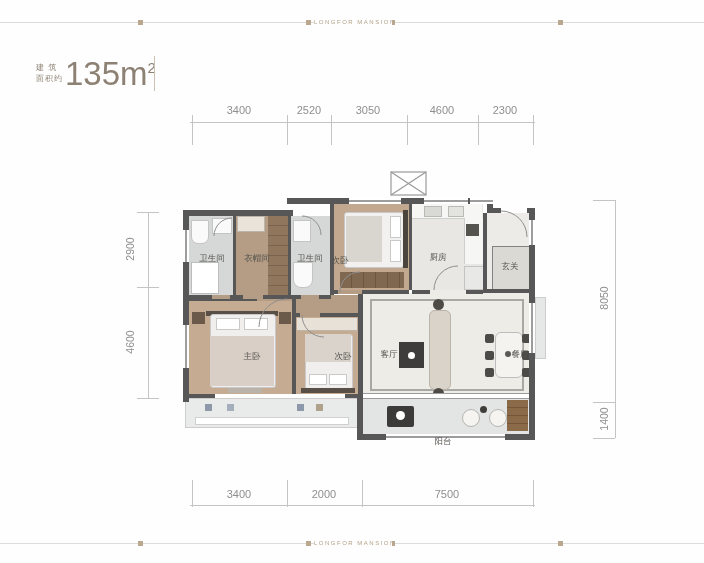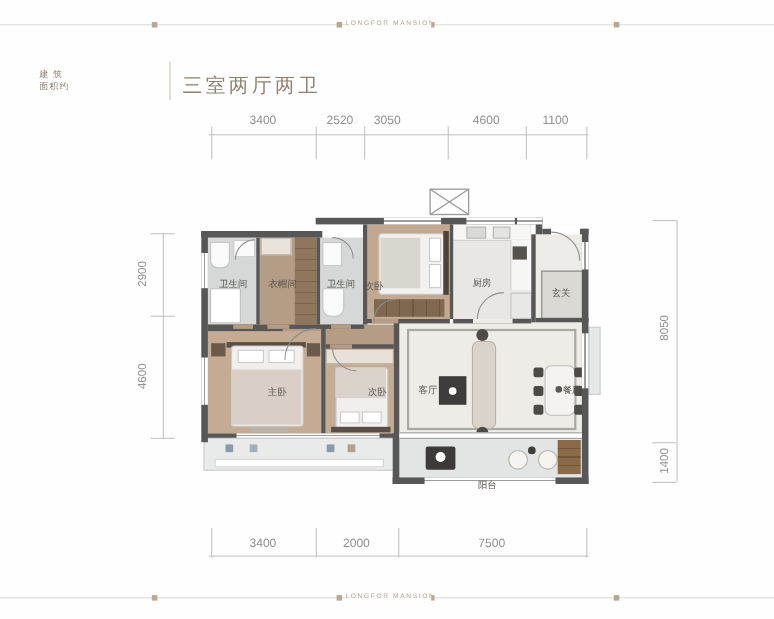--- a/index.html
+++ b/index.html
@@ -51,35 +51,35 @@
   <div class="deco-sq" style="left:138px;top:541px"></div>
   <div class="deco-sq" style="left:306px;top:541px"></div>
   <div class="deco-sq" style="left:390px;top:541px"></div>
   <div class="deco-sq" style="left:558px;top:541px"></div>
   <div class="brand" style="left:314px;top:538px">LONGFOR MANSION</div>
 
   <div class="hdr-prefix" style="left:36px;top:62px">
     <div>建 筑</div>
     <div>面积约</div>
   </div>
+  <div class="hdr-area" style="left:65px;top:50px"><span>135m</span><sup>2</sup></div>
   <div class="hdr-div" style="left:154px;top:56px;height:35px"></div>
-  <div class="hdr-title" style="left:166px;top:66px">三室两厅两卫</div>
 
   <div class="dimline-h" style="left:190px;top:122px;width:345px"></div>
   <div class="tick-v" style="left:192px;top:115px"></div>
   <div class="tick-v" style="left:287px;top:115px"></div>
   <div class="tick-v" style="left:331px;top:115px"></div>
   <div class="tick-v" style="left:407px;top:115px"></div>
   <div class="tick-v" style="left:478px;top:115px"></div>
   <div class="tick-v" style="left:533px;top:115px"></div>
   <div class="dim" style="left:211px;top:104px">3400</div>
   <div class="dim" style="left:281px;top:104px">2520</div>
-  <div class="dim" style="left:324px;top:104px">3050</div>
+  <div class="dim" style="left:340px;top:104px">3050</div>
   <div class="dim" style="left:414px;top:104px">4600</div>
-  <div class="dim" style="left:477px;top:104px">1100</div>
+  <div class="dim" style="left:477px;top:104px">2300</div>
 
   <div class="dimline-h" style="left:190px;top:505px;width:345px"></div>
   <div class="tick-v" style="left:192px;top:480px;height:27px"></div>
   <div class="tick-v" style="left:287px;top:480px;height:27px"></div>
   <div class="tick-v" style="left:362px;top:480px;height:27px"></div>
   <div class="tick-v" style="left:533px;top:480px;height:27px"></div>
   <div class="dim" style="left:211px;top:488px">3400</div>
   <div class="dim" style="left:296px;top:488px">2000</div>
   <div class="dim" style="left:419px;top:488px">7500</div>
 

